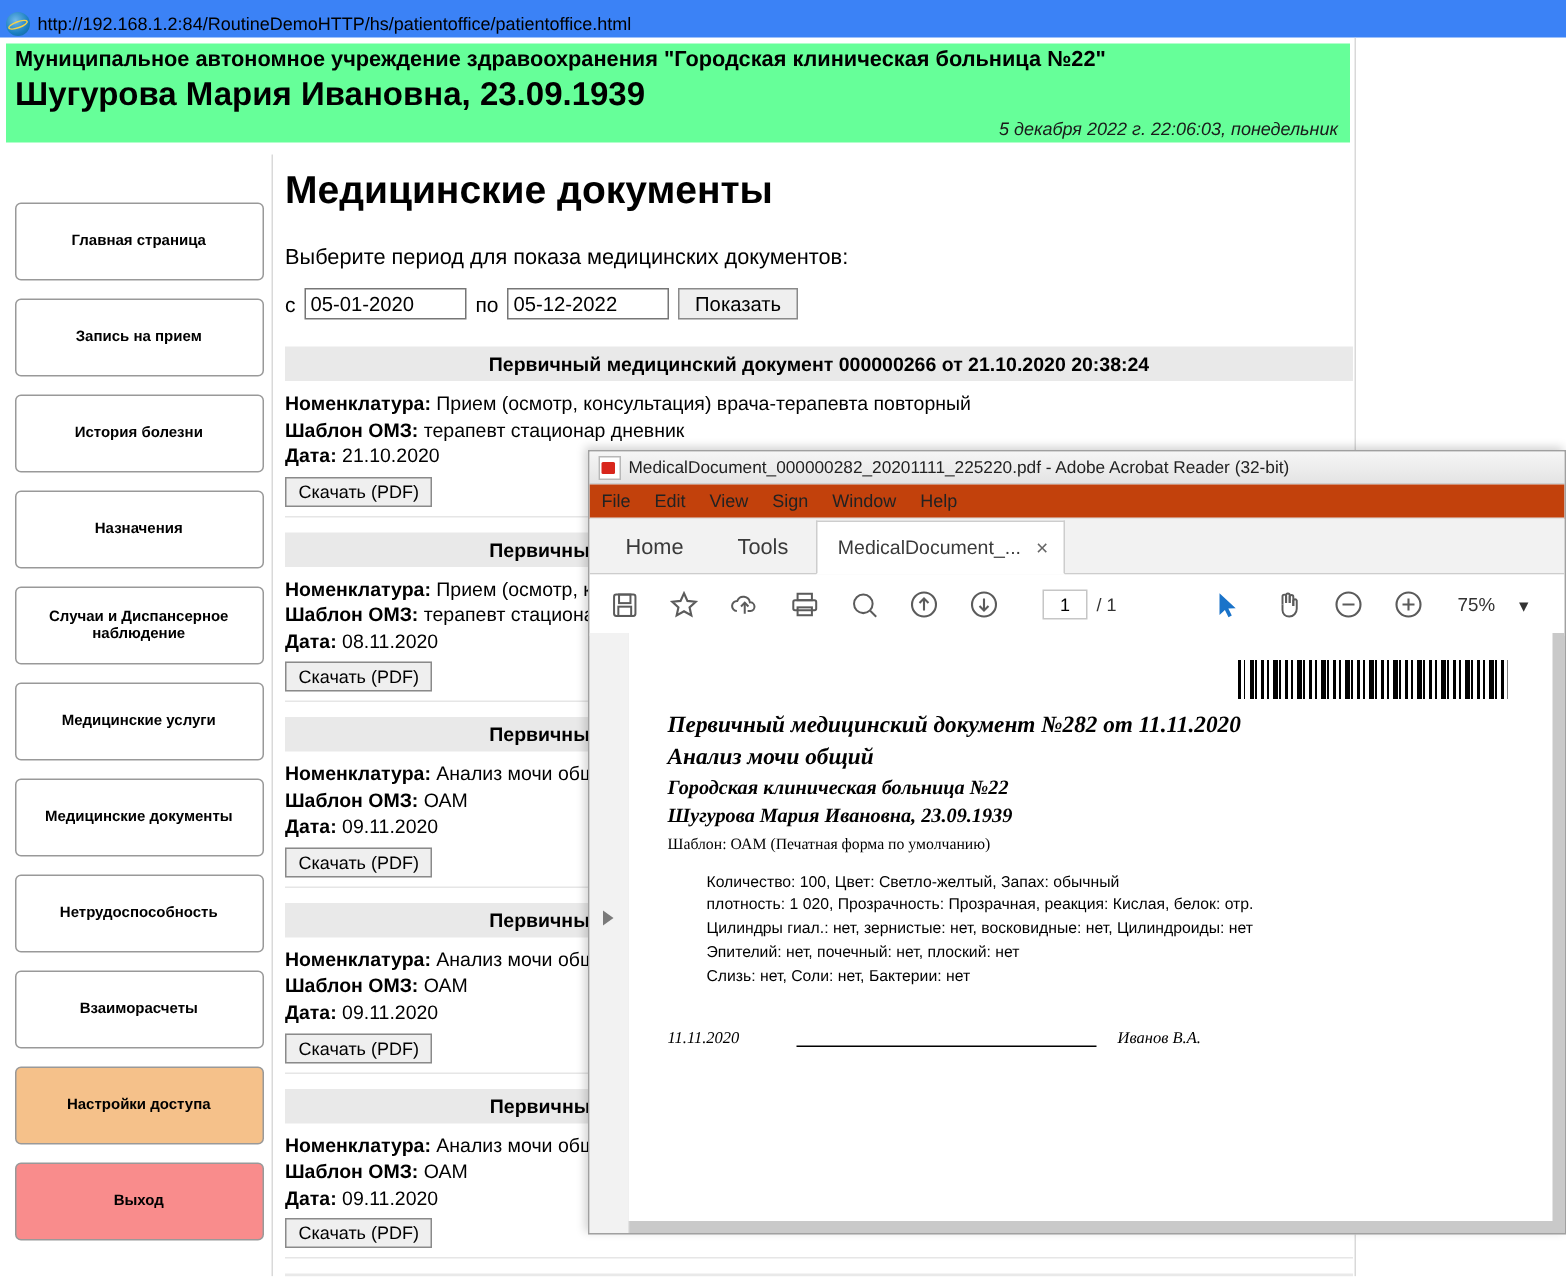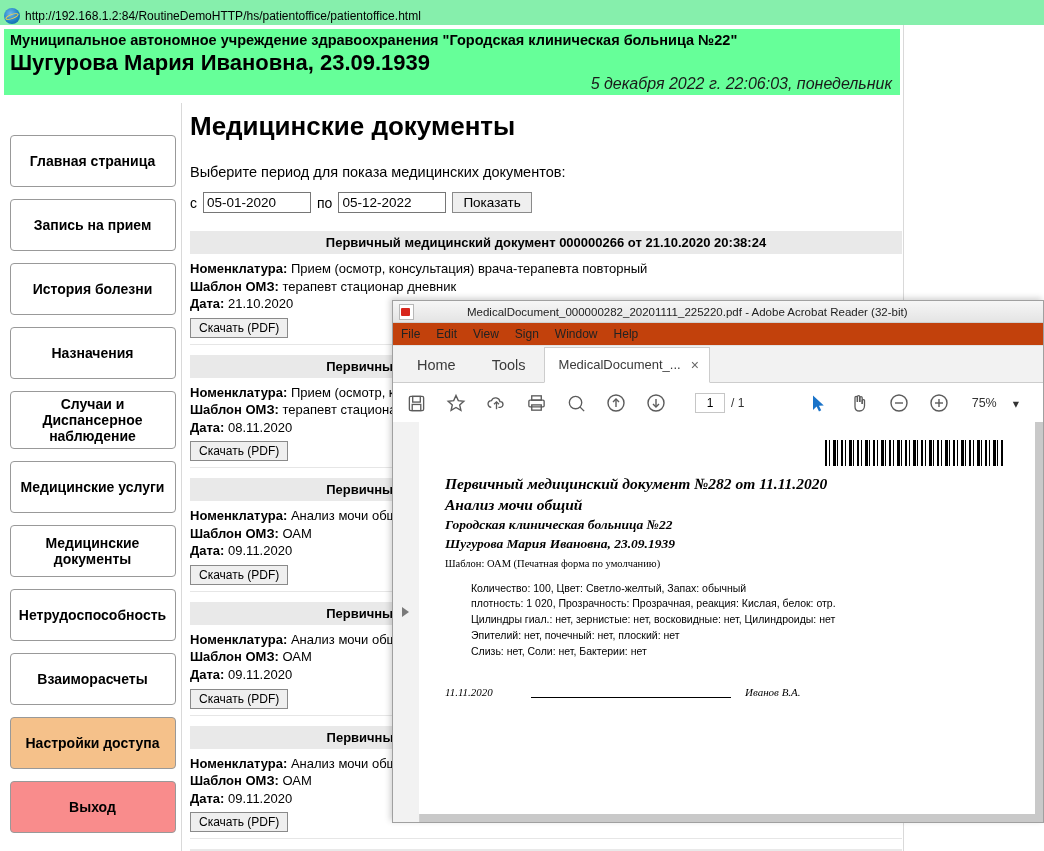--- a/index.html
+++ b/index.html
@@ -12,21 +12,21 @@
     background: #ffffff;
     font-family: "Liberation Sans", sans-serif;
     font-size: 13px;
     overflow: hidden;
     position: relative;
   }
 
   
   .urlbar {
     height: 24px;
-    background: #86efac;
+    background: #3b82f6;
     border-bottom: 1px solid #b4b4b4;
     display: flex;
     align-items: center;
     padding: 16px 4px;
     box-sizing: border-box;
   }
   .url-ie-icon {
     width: 16px; height: 16px;
     border-radius: 50%;
     background: radial-gradient(circle at 40% 35%, #6fb8ea 0%, #1a7fc1 60%, #0d5e96 100%);
@@ -82,21 +82,21 @@
     font-size: 22px;
     font-weight: bold;
     color: #000;
     margin-top: 2px;
     white-space: nowrap;
   }
   .banner-date {
     position: absolute;
     right: 8px;
     bottom: 2px;
-    font-size: 16px;
+    font-size: 12px;
     font-style: italic;
     color: #1a1a1a;
   }
 
   
   .sidebar {
     position: absolute;
     left: 4px;
     top: 78px;
     width: 178px;
@@ -109,21 +109,21 @@
     width: 166px;
     margin: 0 auto 12px auto;
     min-height: 52px;
     border: 1px solid #999;
     border-radius: 4px;
     background: #ffffff;
     display: flex;
     align-items: center;
     justify-content: center;
     text-align: center;
-    font-size: 14px;
+    font-size: 10px;
     font-weight: bold;
     color: #000;
     box-sizing: border-box;
     padding: 4px 6px;
     line-height: 1.15;
     cursor: pointer;
   }
   .navbtn.orange { background: #f5c18a; }
   .navbtn.red { background: #f98c8c; }
 
@@ -221,21 +221,20 @@
     overflow: hidden;
   }
   .ac-titlebar {
     height: 22px;
     background: linear-gradient(#f6f6f6, #e4e4e4);
     border-bottom: 1px solid #cfcfcf;
     display: flex;
     align-items: center;
     padding: 0 6px;
     box-sizing: border-box;
-    gap: 48px;
   }
   .ac-pdf-icon {
     width: 13px; height: 14px;
     background: #ffffff;
     border: 1px solid #b8b8b8;
     position: relative;
     margin-right: 5px;
     flex: 0 0 auto;
   }
   .ac-pdf-icon::after {

